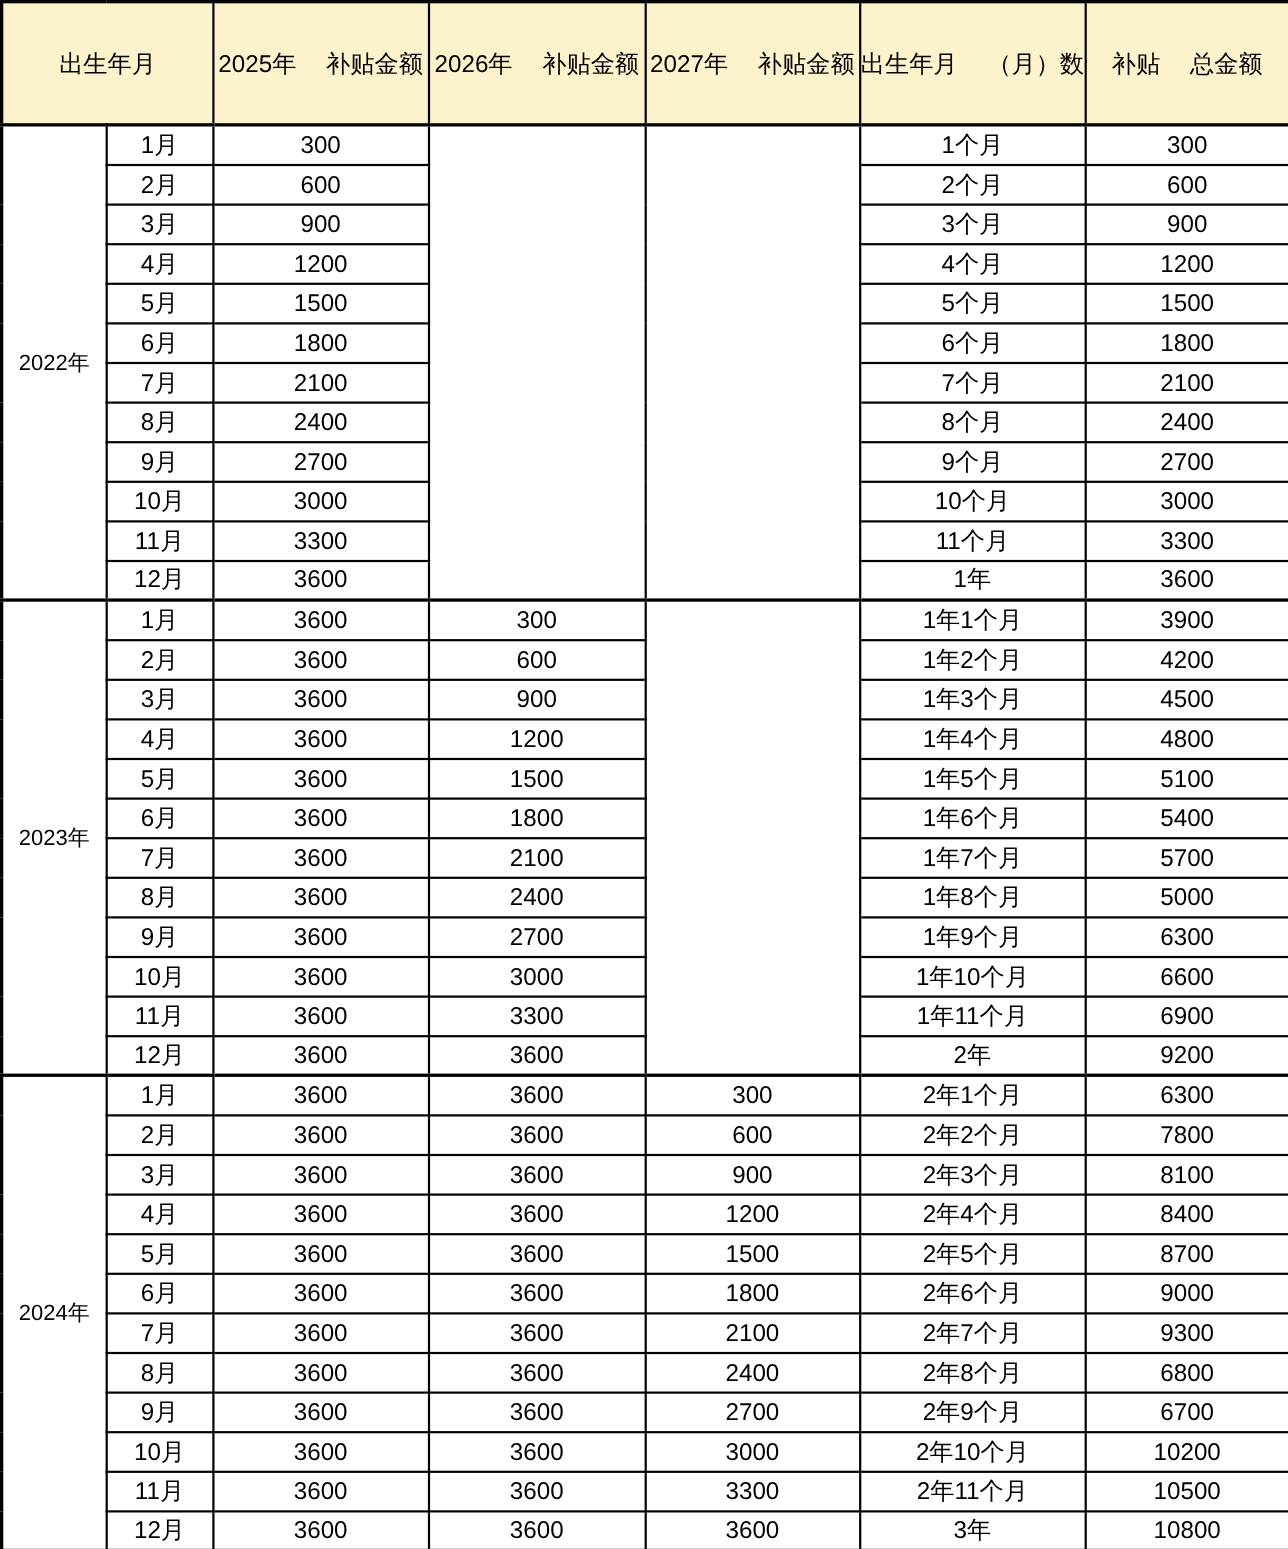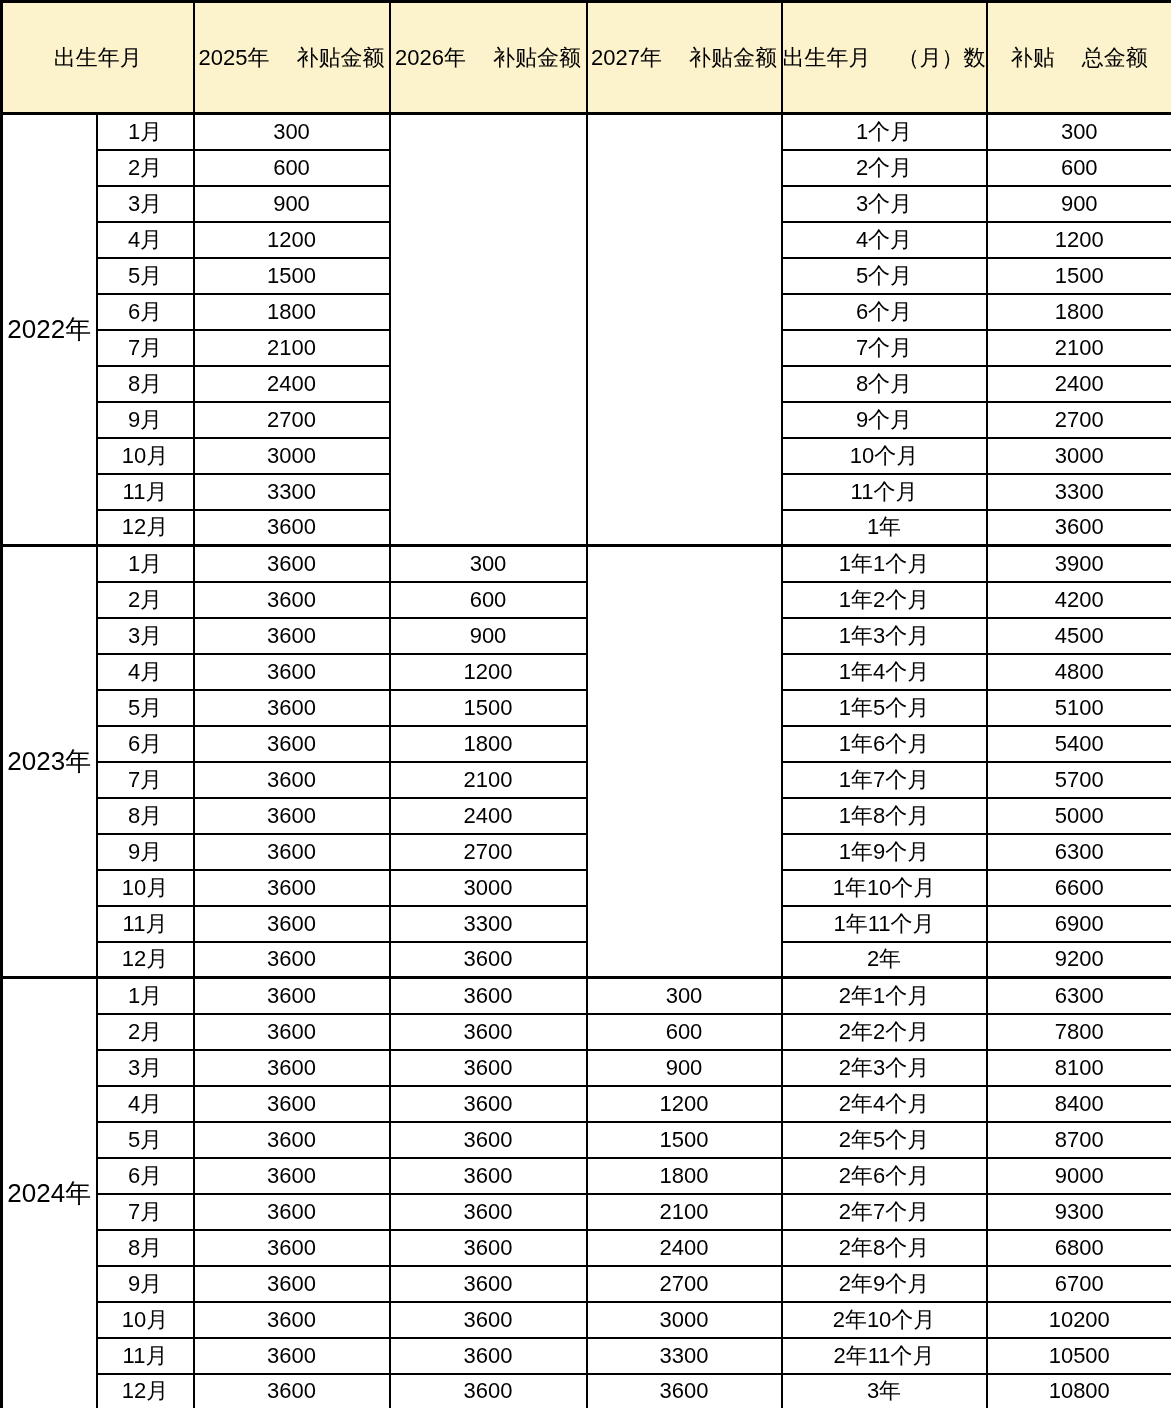--- a/index.html
+++ b/index.html
@@ -26,21 +26,21 @@
     overflow:hidden;
   }
   thead th{
     background:var(--header-bg);
     border-bottom:3px solid var(--border);
     height:109px;
   }
   tbody tr{height:36px;}
   tr.section-start td{border-top:3px solid var(--border);margin-top:12px;}
   .hwrap{display:flex;flex-direction:row;align-items:center;justify-content:center;gap:27px;line-height:1;}
-  .year-cell{font-size:26px;}
+  .year-cell{font-size:20px;}
 </style>
 </head>
 <body>
 
 <table class="subsidy">
   <colgroup>
     <col style="width:95px">
     <col style="width:97px">
     <col style="width:196px">
     <col style="width:197px">

